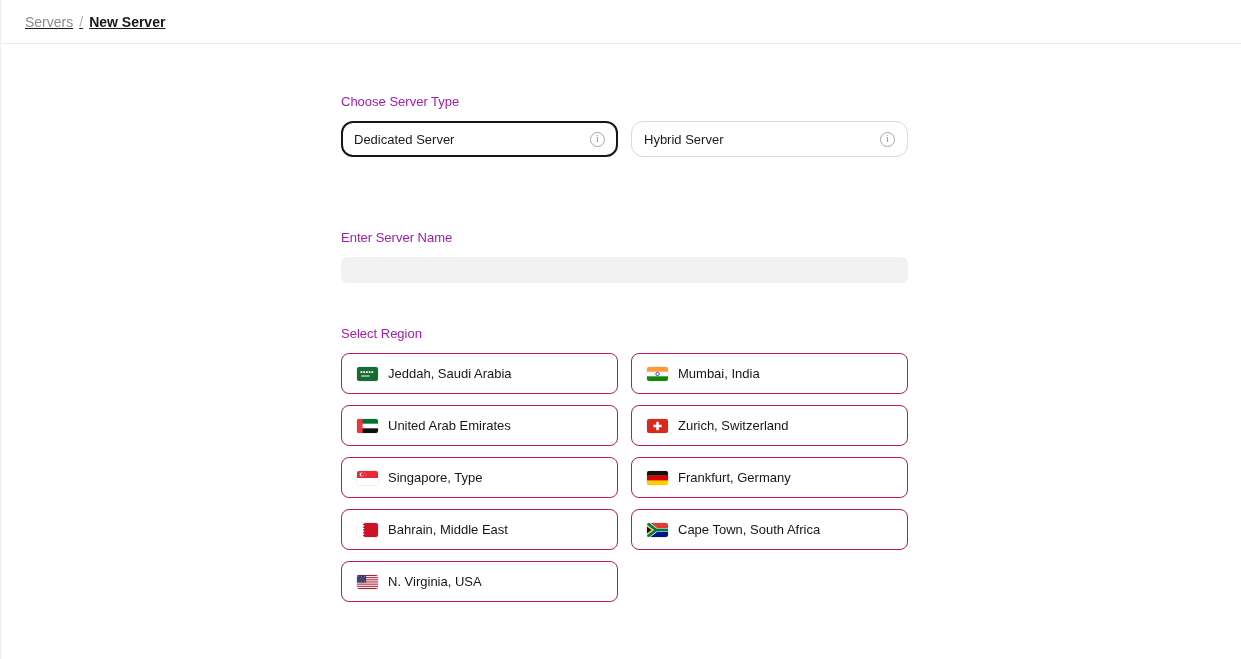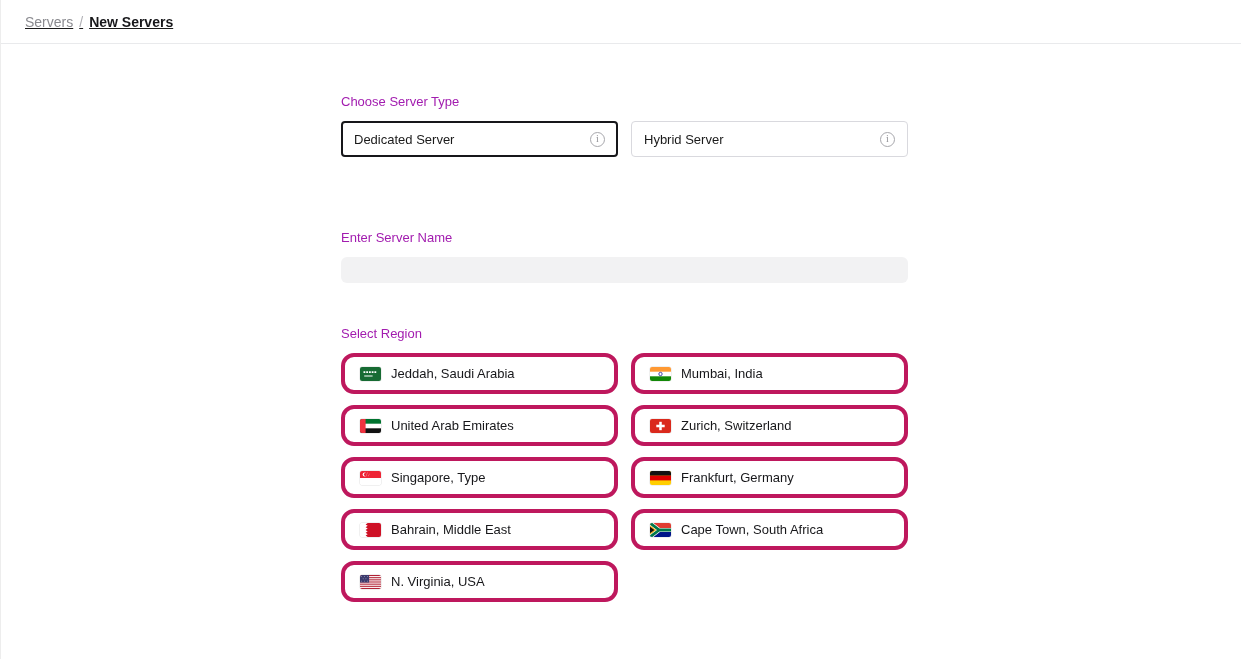--- a/index.html
+++ b/index.html
@@ -26,21 +26,21 @@
 
   .main { width: 567px; margin-left: 340px; padding-top: 50px; }
 
   .field-label { font-size: 13px; color: #a21caf; margin-bottom: 12px; }
 
   .two-col { display: grid; grid-template-columns: 1fr 1fr; column-gap: 13px; }
 
   .type-card {
     height: 36px;
     border: 1px solid #d9d9de;
-    border-radius: 4px;
+    border-radius: 12px;
     background: #fff;
     display: flex; align-items: center;
     padding: 0 12px;
     cursor: pointer;
     gap: 16px;
   }
   .type-card.selected { border: 2px solid #17171a; padding: 0 11px; }
   .type-label { font-size: 13px; flex: 1; }
   .info-icon {
     width: 15px; height: 15px; flex: none;
@@ -57,22 +57,22 @@
     border: none; border-radius: 6px;
     padding: 0 10px;
     font-size: 13px; font-family: "Liberation Sans", sans-serif;
     outline: none; display: block;
   }
 
   .section-region { margin-top: 43px; }
   .region-grid { display: grid; grid-template-columns: 1fr 1fr; column-gap: 13px; row-gap: 11px; }
   .region-card {
     height: 41px;
-    border: 4px solid #be185d;
-    border-radius: 13px;
+    border: 1px solid #be185d;
+    border-radius: 8px;
     background: #fff;
     display: flex; align-items: center;
     padding: 0 15px; gap: 10px;
     cursor: pointer;
   }
   .flag {
     width: 21px; height: 14px; flex: none;
     border-radius: 2px; overflow: hidden;
     box-shadow: 0 0 0 0.5px rgba(0,0,0,0.12);
     display: inline-flex;
@@ -80,21 +80,21 @@
   .flag svg { width: 100%; height: 100%; display: block; }
   .region-label { font-size: 13px; color: #17171a; }
 </style>
 </head>
 <body>
 
 <div class="header">
   <nav class="breadcrumb">
     <span class="crumb-parent">Servers</span>
     <span class="crumb-sep">/</span>
-    <span class="crumb-current">New Servers</span>
+    <span class="crumb-current">New Server</span>
   </nav>
 </div>
 
 <div class="main">
 
   <section>
     <div class="field-label">Choose Server Type</div>
     <div class="two-col">
       <div class="type-card selected">
         <span class="type-label">Dedicated Server</span>

